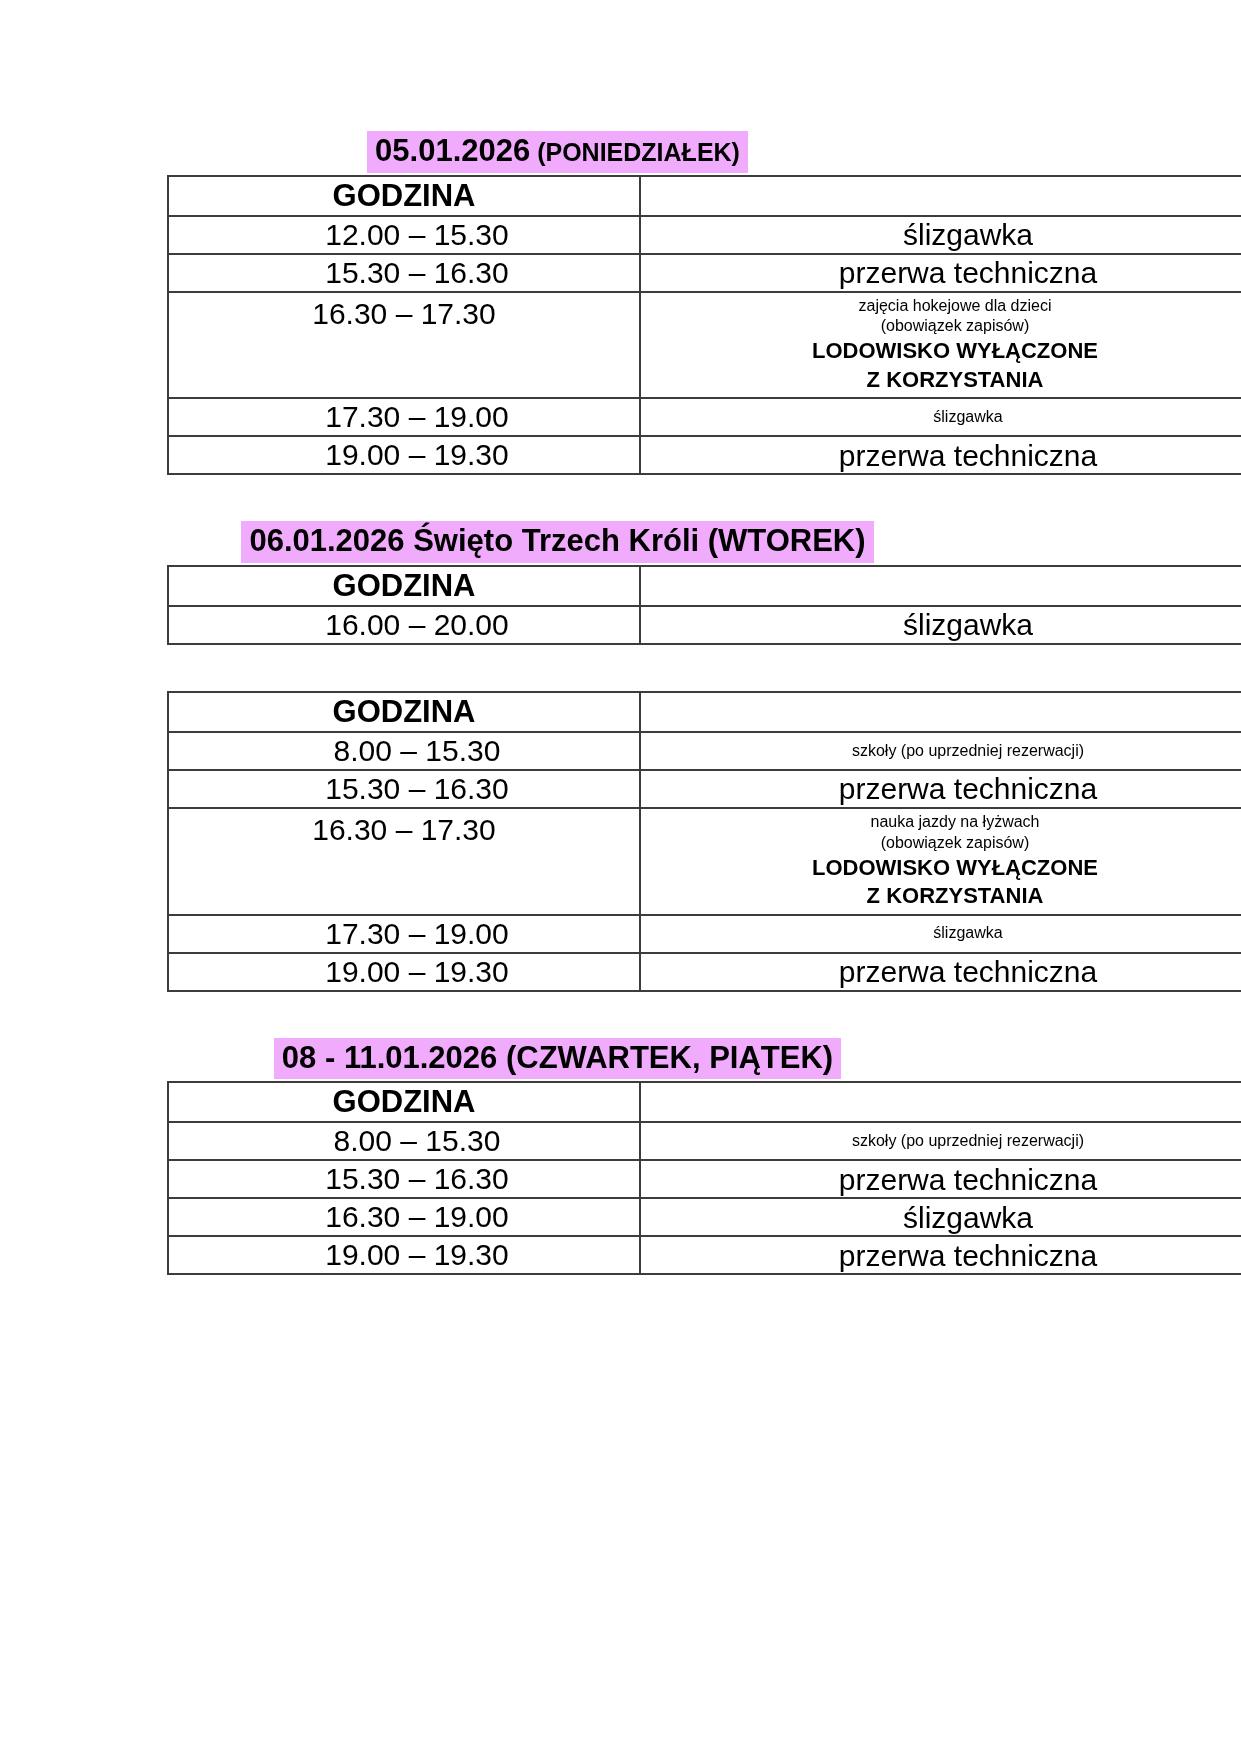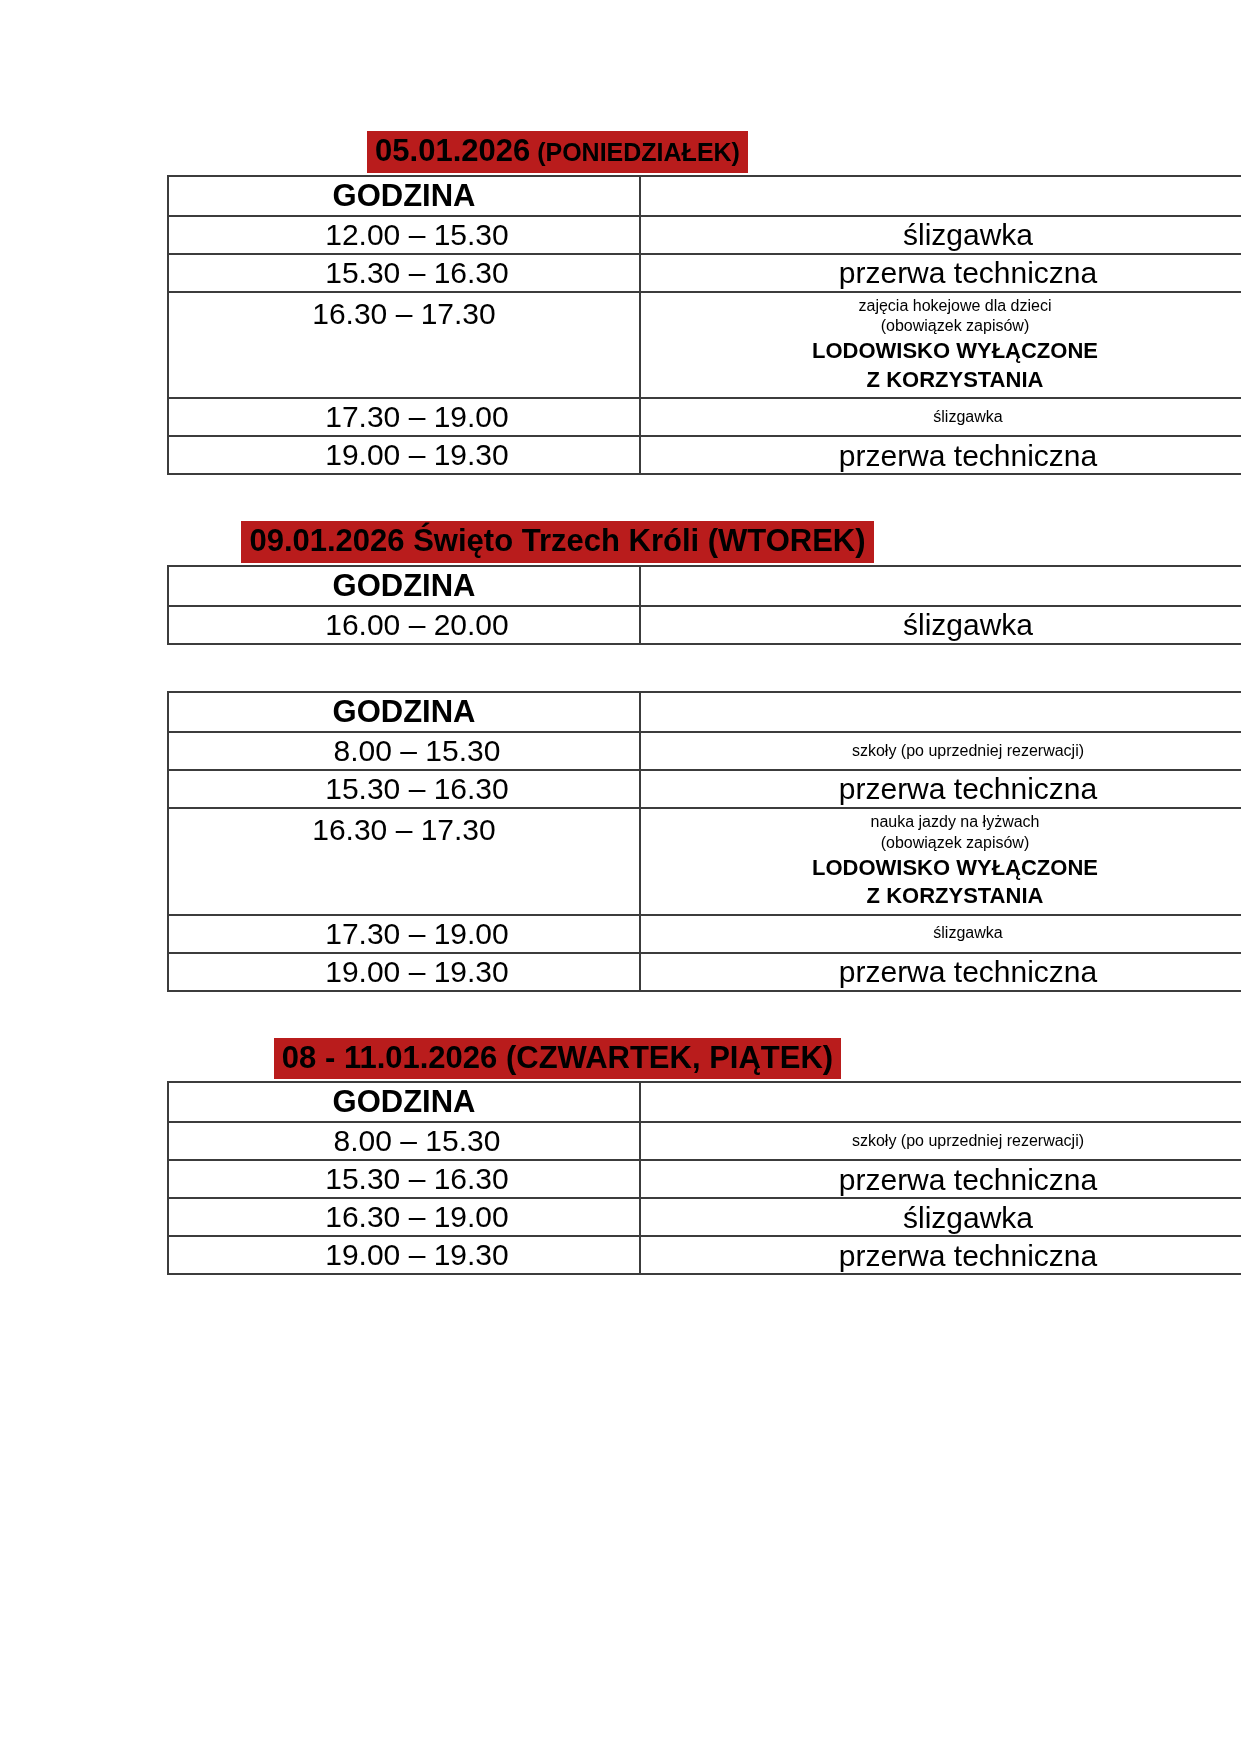--- a/index.html
+++ b/index.html
@@ -15,21 +15,21 @@
   .schedule-section + .schedule-section { margin-top: 46px; }
 
   .heading-row {
     width: 937px;
     padding-right: 156px;
     text-align: center;
     margin-bottom: 2px;
   }
   .hl {
     display: inline-block;
-    background: #b91c1c;
+    background: #f0abfc;
     font-weight: 700;
     font-size: 31px;
     line-height: 1.18;
     padding: 2px 8px 3px 8px;
     white-space: nowrap;
   }
   .h-suffix { font-size: 25px; }
 
   table.schedule {
     border-collapse: collapse;
@@ -104,21 +104,21 @@
           <tr class="normal">
             <td class="time">19.00 – 19.30</td>
             <td class="act">
               <span class="line size-lg">przerwa techniczna</span>
             </td>
           </tr>
         </tbody>
       </table>
     </section>
     <section class="schedule-section">
-      <div class="heading-row"><span class="hl"><span class="h-main">09.01.2026 Święto Trzech Króli (WTOREK)</span></span></div>
+      <div class="heading-row"><span class="hl"><span class="h-main">06.01.2026 Święto Trzech Króli (WTOREK)</span></span></div>
       <table class="schedule">
         <colgroup>
           <col class="col-time">
           <col class="col-act">
         </colgroup>
         <tbody>
           <tr class="header">
             <td class="godzina">GODZINA</td>
             <td></td>
           </tr>

